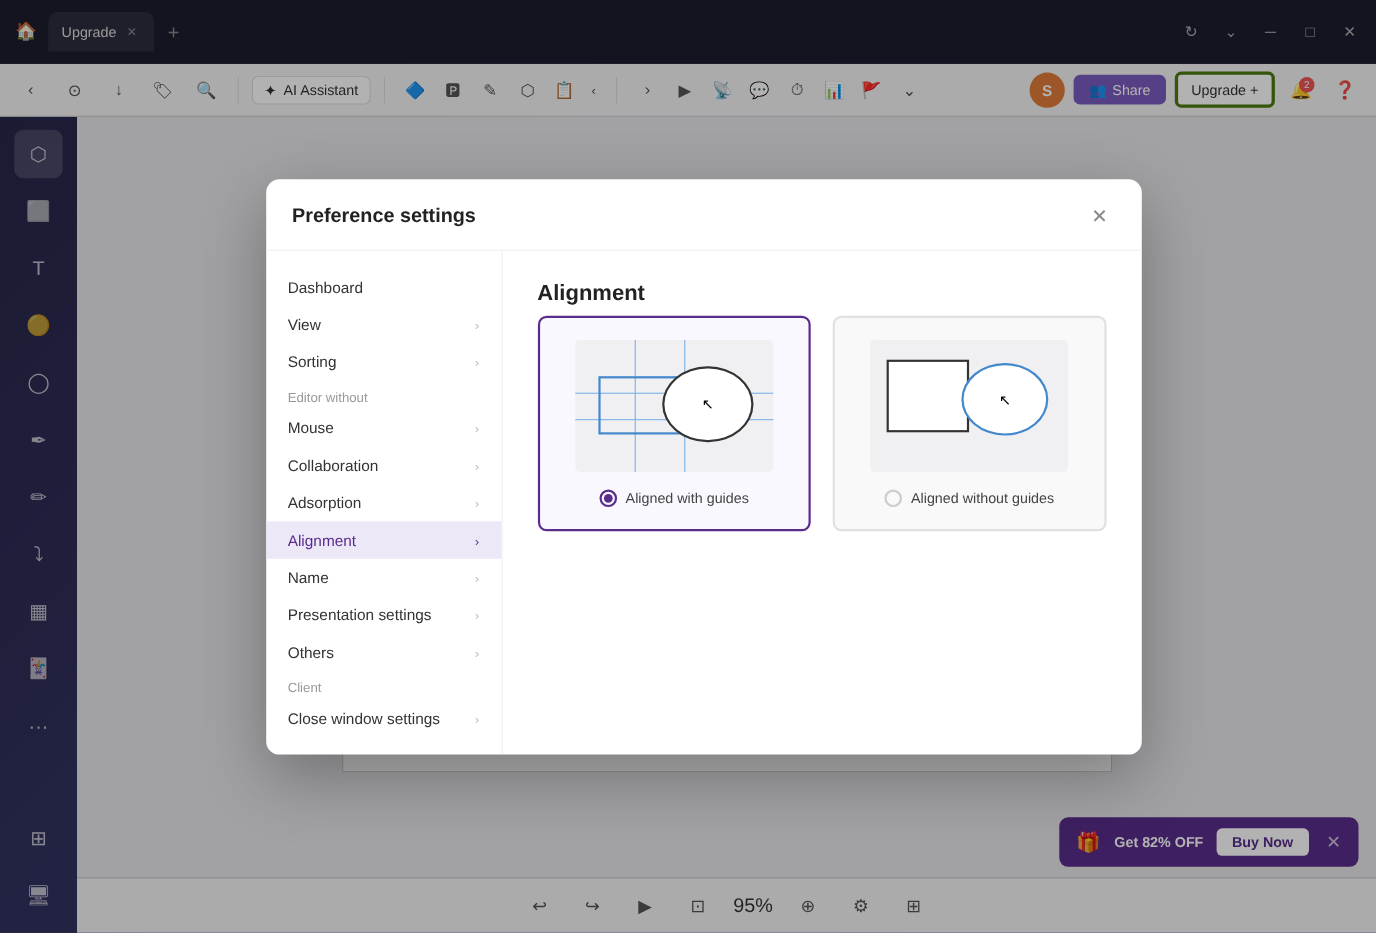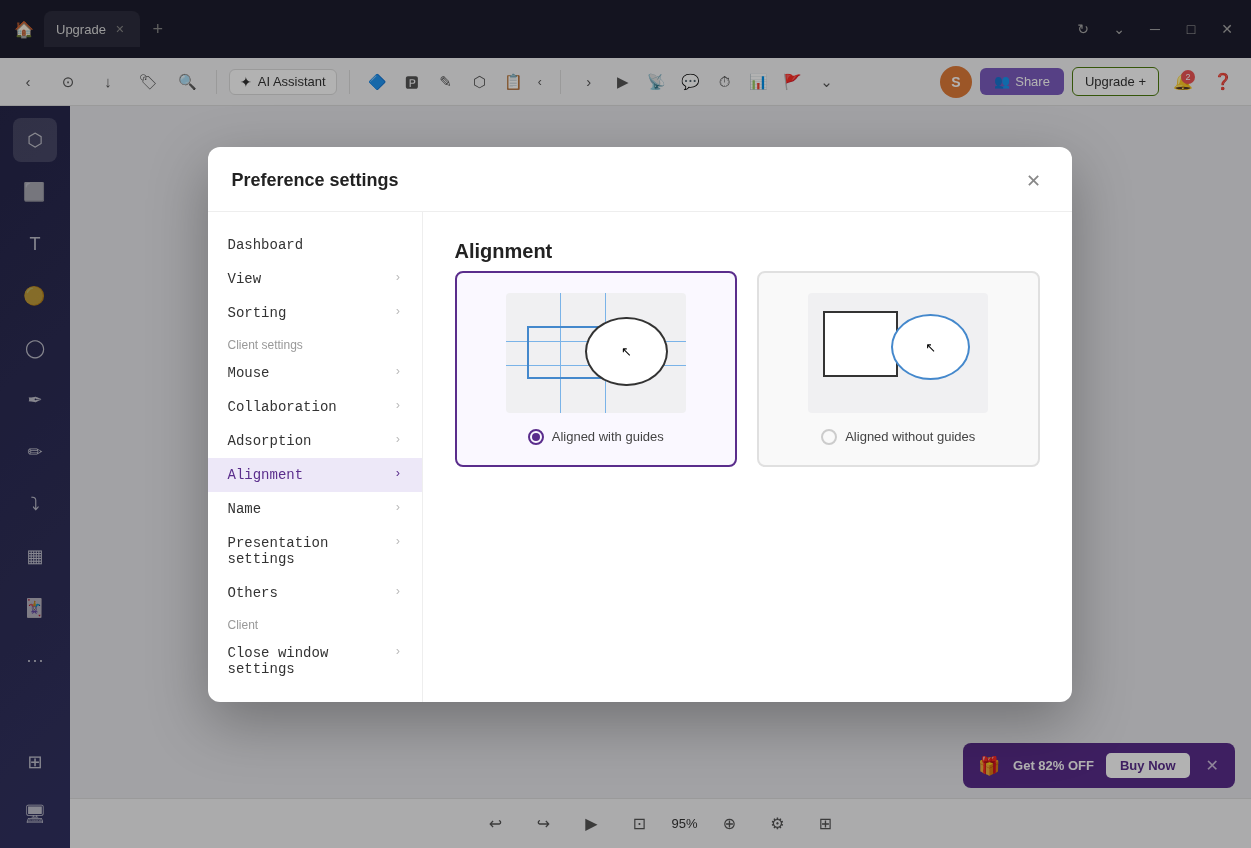--- a/index.html
+++ b/index.html
@@ -170,21 +170,21 @@
       gap: 5px;
       background: #7c5cbf;
       color: white;
       padding: 6px 14px;
       border-radius: 6px;
       font-size: 13px;
       cursor: pointer;
     }
     .upgrade-btn {
       background: white;
-      border: 1px solid #4d7c0f;
+      border: 3px solid #4d7c0f;
       padding: 6px 12px;
       border-radius: 6px;
       font-size: 13px;
       color: #333;
       cursor: pointer;
     }
     .avatar-btn {
       width: 32px;
       height: 32px;
       border-radius: 50%;
@@ -301,21 +301,21 @@
       height: 32px;
       display: flex;
       align-items: center;
       justify-content: center;
       color: #555;
       font-size: 16px;
       cursor: pointer;
       border-radius: 4px;
     }
     .zoom-text {
-      font-size: 13px;
+      font-size: 18px;
       color: #333;
     }
 
     
     .promo-banner {
       position: absolute;
       bottom: 60px;
       right: 16px;
       background: #5a2d8c;
       border-radius: 8px;
@@ -350,21 +350,21 @@
       z-index: 300;
       display: flex;
       align-items: center;
       justify-content: center;
     }
 
     
     .modal {
       background: white;
       border-radius: 12px;
-      width: 864px;
+      width: 796px;
       max-height: 570px;
       display: flex;
       flex-direction: column;
       box-shadow: 0 20px 60px rgba(0,0,0,0.3);
       overflow: hidden;
       margin-left: 28px;
     }
     .modal-header {
       padding: 20px 24px 16px;
       display: flex;
@@ -403,28 +403,27 @@
       overflow-y: auto;
     }
     .nav-section-label {
       font-size: 12px;
       color: #999;
       padding: 8px 20px 4px;
       font-weight: 500;
     }
     .nav-item {
       display: flex;
-      align-items: flex-start;
+      align-items: flex-end;
       justify-content: space-between;
       padding: 9px 20px;
       font-size: 14px;
       color: #333;
       cursor: pointer;
       border-radius: 0;
-      font-family: Liberation Mono, monospace;
     }
     .nav-item.active {
       background: #ede8f8;
       color: #5a2d8c;
     }
     .nav-item .chevron {
       color: #bbb;
       font-size: 12px;
     }
     .nav-item.active .chevron { color: #5a2d8c; }
@@ -637,21 +636,21 @@
         </div>
         <div class="nav-item">
           <span>View</span>
           <span class="chevron">›</span>
         </div>
         <div class="nav-item">
           <span>Sorting</span>
           <span class="chevron">›</span>
         </div>
 
-        <div class="nav-section-label">Client settings</div>
+        <div class="nav-section-label">Editor without</div>
 
         <div class="nav-item">
           <span>Mouse</span>
           <span class="chevron">›</span>
         </div>
         <div class="nav-item">
           <span>Collaboration</span>
           <span class="chevron">›</span>
         </div>
         <div class="nav-item">

